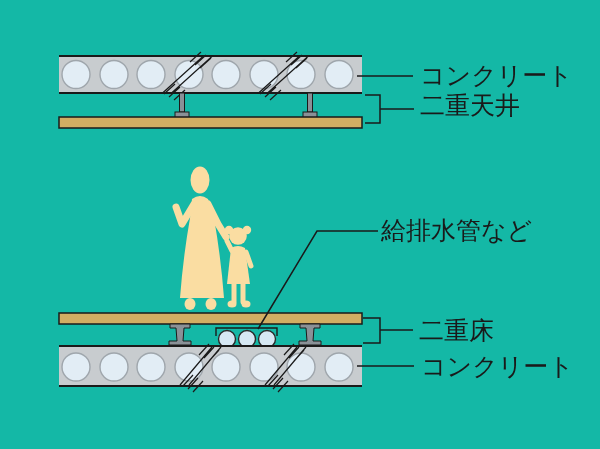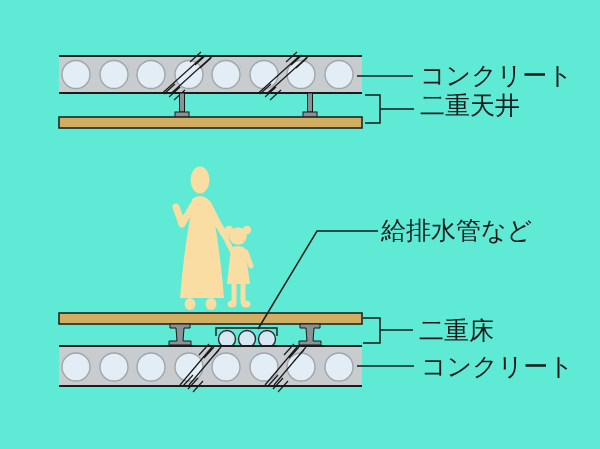--- a/index.html
+++ b/index.html
@@ -1,16 +1,16 @@
 <!DOCTYPE html>
 <html><head>
 <meta charset="utf-8">
 <style>
   html,body{margin:0;padding:0;background:#ffffff;}
-  .canvas{position:relative;width:600px;height:449px;background:#5eead4;overflow:hidden;
+  .canvas{position:relative;width:600px;height:449px;background:#14b8a6;overflow:hidden;
           font-family:"Liberation Sans",sans-serif;}
   svg{position:absolute;left:0;top:0;}
   .edge{stroke:#1a1a1a;stroke-width:2.2;}
   .void{stroke:#9FA6AC;stroke-width:1.4;}
   .brk{stroke:#1a1a1a;stroke-width:1.2;fill:none;}
   .outlined{stroke:#1a1a1a;stroke-width:1.5;}
   .part{stroke:#1a1a1a;stroke-width:1;}
   .pipe{stroke:#2a2a2a;stroke-width:1.4;}
   .line{stroke:#1a1a1a;stroke-width:1.5;fill:none;}
   .limb{fill:none;stroke-width:7;stroke-linecap:round;stroke-linejoin:round;}

